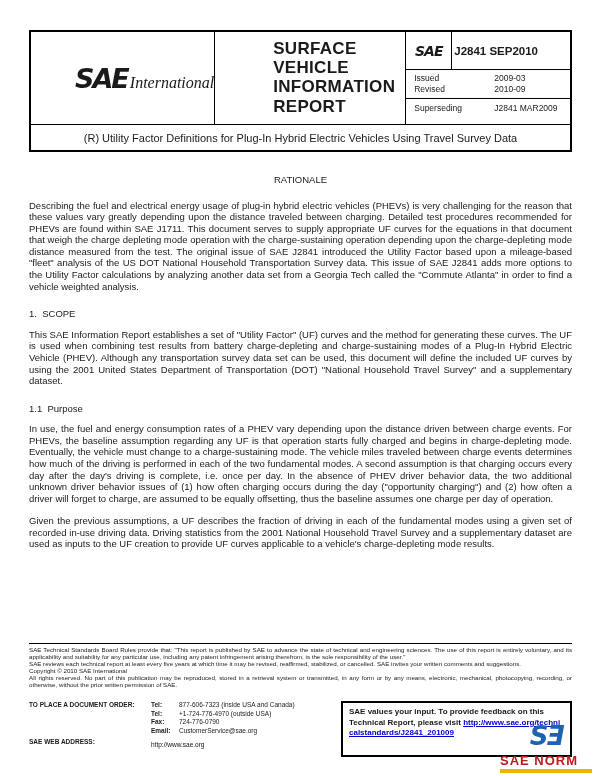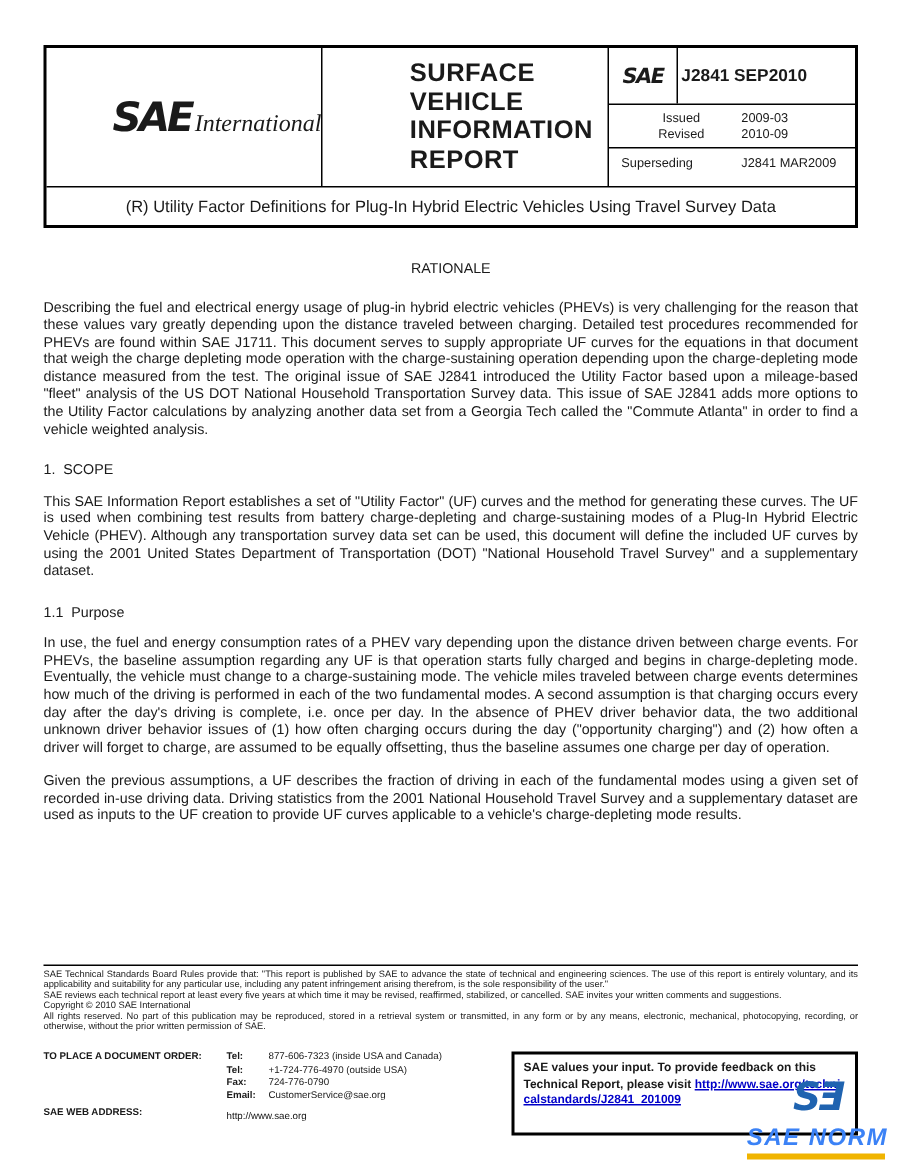--- a/index.html
+++ b/index.html
@@ -13,21 +13,21 @@
   .cell-logo { width:152px; display:flex; align-items:center; justify-content:center;margin-left:44px; }
   .sae-logo { white-space:nowrap; }
   .sae-big { font-family:"DejaVu Sans", sans-serif; font-weight:800; font-style:italic; font-size:27px; letter-spacing:-2px; }
   .sae-intl { font-family:"Liberation Serif", serif; font-style:italic; font-size:16px; margin-left:2px; }
   .cell-doctype { flex:1; border-left:1.5px solid #000; padding:7px 0 0 26px; }
   .doctype-text { display:block; width:132px; font-size:17px; font-weight:bold; line-height:1.13; letter-spacing:0.3px;margin-left:32px; }
   .cell-meta { width:207px; border-left:1.5px solid #000; display:flex; flex-direction:column; font-size:8.5px; }
   .meta-top { flex:0 0 38px; border-bottom:1.5px solid #000; display:flex; align-items:center; }
   .meta-sae { width:46px; align-self:stretch; display:flex; align-items:center; justify-content:center; border-right:1px solid #000; font-family:"DejaVu Sans", sans-serif; font-weight:800; font-style:italic; font-size:14px; letter-spacing:-1px; }
   .meta-num { font-weight:bold; font-size:11.5px; margin-left:2px; }
-  .meta-mid { flex:0 0 29px; border-bottom:1.5px solid #000; padding:3px 0 0 8px;text-align:center; }
+  .meta-mid { flex:0 0 29px; border-bottom:1.5px solid #000; padding:3px 0 0 8px; }
   .meta-bottom { flex:1; padding:4px 0 0 8px; }
   .meta-row { display:flex; line-height:1.3; }
   .m-lbl { width:80px; }
   .m-val { }
   .hdr-title { border-top:1.5px solid #000; height:26px; display:flex; align-items:center; justify-content:center; font-size:11px; }
 
   
   .doc-body { position:absolute; left:29px; top:174px; width:543px; font-size:9.5px; line-height:1.22; text-align:justify; }
   .center-h { text-align:center; margin-bottom:14px; }
   .section-h { margin:16px 0 9px 0; white-space:pre; text-align:left; }
@@ -46,21 +46,21 @@
   .c-label { width:28px; font-weight:bold; }
   .c-row.web { margin-top:7px; }
   .web-url { color:#111; }
   .feedback-box { width:231px; border:2px solid #000; padding:4px 6px 16px 6px; font-size:8px; font-weight:bold; line-height:1.32; align-self:flex-start; }
   .feedback-box .link { color:#0000c8; text-decoration:underline; display:inline; word-break:break-all; }
 
   
   .stamp { position:absolute; right:8px; bottom:3px; display:flex; align-items:center; gap:5px;flex-direction:column; }
   .stamp-glyph { font-family:"DejaVu Sans", sans-serif; font-size:26px; font-weight:800; font-style:italic; color:#1f63b0; letter-spacing:-2px; line-height:1; }
   .stamp-right { display:flex; flex-direction:column; }
-  .stamp-text { font-size:16px; font-weight:bold; font-style:italic; color:#3b82f6; letter-spacing:1px; line-height:1.1; }
+  .stamp-text { font-size:13px; font-weight:bold; color:#b91c1c; letter-spacing:1px; line-height:1.1; }
   .stamp-bar { height:4px; width:92px; background:#f0b400; margin-top:1px; }
 </style>
 </head>
 <body>
 
 <div class="page">
 
   <div class="hdr">
     <div class="hdr-top">
       <div class="cell-logo">

